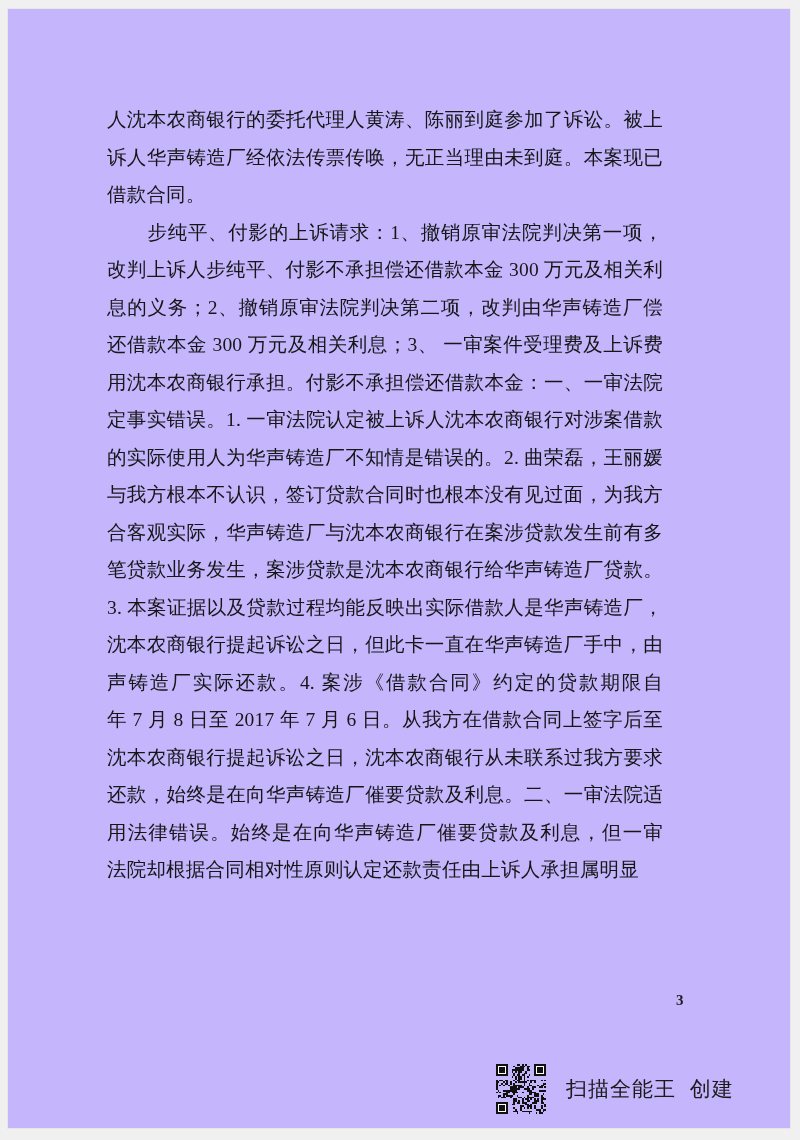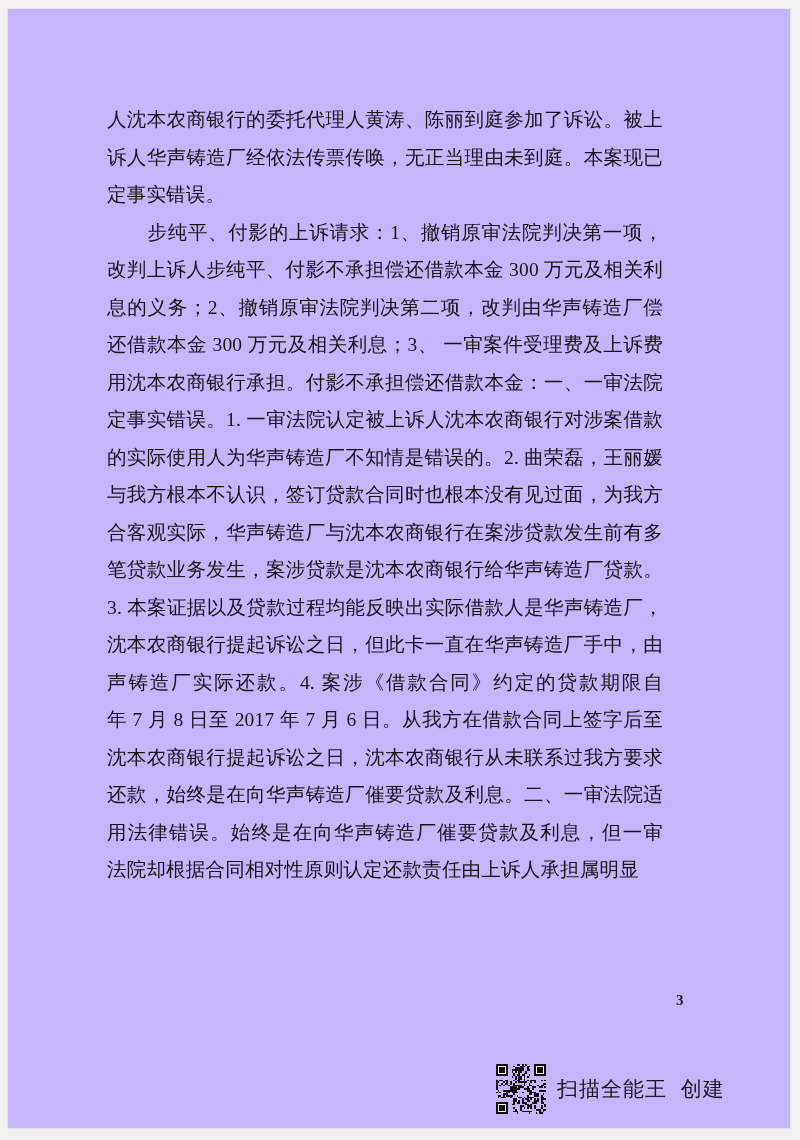--- a/index.html
+++ b/index.html
@@ -52,21 +52,21 @@
     color: #1c1c1c;
     font-family: "Liberation Serif", "DejaVu Serif", serif;
   }
   .scanner-footer {
     position: absolute;
     left: 488px;
     top: 1055px;
     height: 50px;
     display: flex;
     align-items: center;
-    gap: 11px;
+    gap: 20px;
   }
   .qr-box {
     width: 50px;
     height: 50px;
     flex: 0 0 auto;
   }
   .scanner-label {
     font-family: "Liberation Sans", "DejaVu Sans", sans-serif;
     font-size: 21px;
     color: #1a1a1a;
@@ -75,21 +75,21 @@
   }
 </style>
 </head>
 <body>
 
 <div class="scan-page">
 
   <div class="text-block">
     <div class="doc-line">人沈本农商银行的委托代理人黄涛、陈丽到庭参加了诉讼。被上</div>
     <div class="doc-line">诉人华声铸造厂经依法传票传唤，无正当理由未到庭。本案现已</div>
-    <div class="doc-line plain">定事实错误。</div>
+    <div class="doc-line plain">借款合同。</div>
     <div class="doc-line">　　步纯平、付影的上诉请求：1、撤销原审法院判决第一项，</div>
     <div class="doc-line">改判上诉人步纯平、付影不承担偿还借款本金 300 万元及相关利</div>
     <div class="doc-line">息的义务；2、撤销原审法院判决第二项，改判由华声铸造厂偿</div>
     <div class="doc-line">还借款本金 300 万元及相关利息；3、 一审案件受理费及上诉费</div>
     <div class="doc-line">用沈本农商银行承担。付影不承担偿还借款本金：一、一审法院认</div>
     <div class="doc-line">定事实错误。1. 一审法院认定被上诉人沈本农商银行对涉案借款</div>
     <div class="doc-line">的实际使用人为华声铸造厂不知情是错误的。2. 曲荣磊，王丽媛</div>
     <div class="doc-line">与我方根本不认识，签订贷款合同时也根本没有见过面，为我方</div>
     <div class="doc-line">合客观实际，华声铸造厂与沈本农商银行在案涉贷款发生前有多</div>
     <div class="doc-line">笔贷款业务发生，案涉贷款是沈本农商银行给华声铸造厂贷款。</div>

